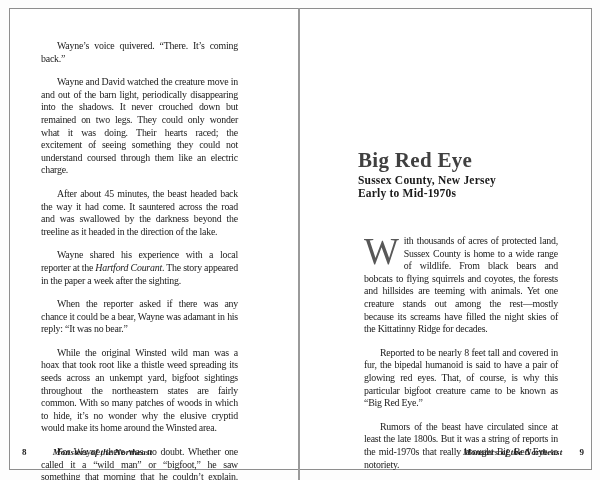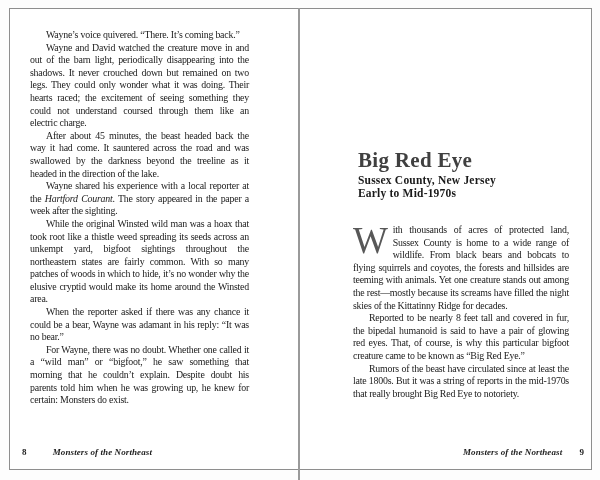--- a/index.html
+++ b/index.html
@@ -17,21 +17,21 @@
     position:absolute; left:298px; top:8px; width:2px; height:472px;
     background:#9a9a9a;
   }
   .page-body {
     position:absolute;
     font-size:9.9px; line-height:12.6px;
     letter-spacing:-0.22px;
     text-align:justify;
     color:#212121;
   }
-  .page-body p { margin:0; text-indent:16px; }
+  .page-body p { margin:11px; text-indent:16px; }
   .page-body p.no-indent { text-indent:0; }
   .left-body  { left:30px;  top:29px;  width:219px; }
   .right-body { left:353px; top:224px; width:216px; }
   .chapter-head { position:absolute; left:358px; top:149px; }
   .chapter-title {
     font-size:21px; font-weight:bold; letter-spacing:0.3px;
     color:#404040; margin:0; line-height:22px;
   }
   .chapter-subtitle {
     font-size:11.5px; font-weight:bold; color:#1a1a1a;
@@ -57,22 +57,22 @@
 <div class="canvas">
 
   <div class="book"></div>
   <div class="gutter-line"></div>
 
   <div class="page-body left-body">
     <p>Wayne’s voice quivered. “There. It’s coming back.”</p>
     <p>Wayne and David watched the creature move in and out of the barn light, periodically disappearing into the shadows. It never crouched down but remained on two legs. They could only wonder what it was doing. Their hearts raced; the excitement of seeing something they could not understand coursed through them like an electric charge.</p>
     <p>After about 45 minutes, the beast headed back the way it had come. It sauntered across the road and was swallowed by the darkness beyond the treeline as it headed in the direction of the lake.</p>
     <p><span>Wayne shared his experience with a local reporter at the </span><i>Hartford Courant</i><span>. The story appeared in the paper a week after the sighting.</span></p>
+    <p>When the reporter asked if there was any chance it could be a bear, Wayne was adamant in his reply: “It was no bear.”</p>
     <p>While the original Winsted wild man was a hoax that took root like a thistle weed spreading its seeds across an unkempt yard, bigfoot sightings throughout the northeastern states are fairly common. With so many patches of woods in which to hide, it’s no wonder why the elusive cryptid would make its home around the Winsted area.</p>
-    <p>When the reporter asked if there was any chance it could be a bear, Wayne was adamant in his reply: “It was no bear.”</p>
     <p>For Wayne, there was no doubt. Whether one called it a “wild man” or “bigfoot,” he saw something that morning that he couldn’t explain. Despite doubt his parents told him when he was growing up, he knew for certain: Monsters do exist.</p>
   </div>
 
   <div class="footer footer-left">
     <span class="pgnum">8</span>
     <span class="runtitle">Monsters of the Northeast</span>
   </div>
 
   <div class="chapter-head">
     <h1 class="chapter-title">Big Red Eye</h1>

